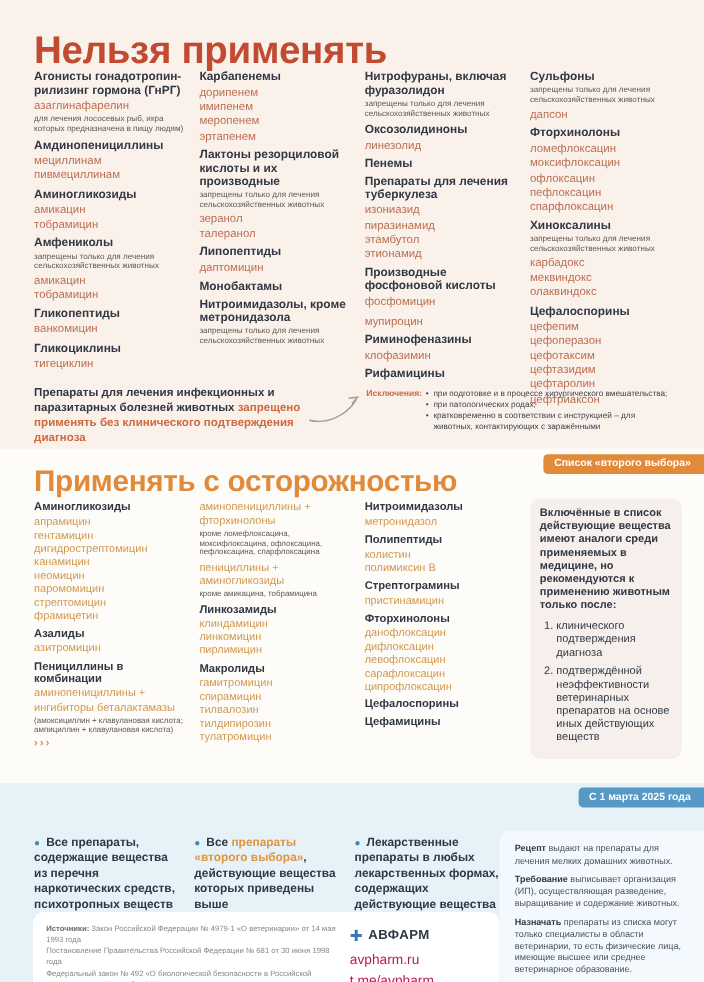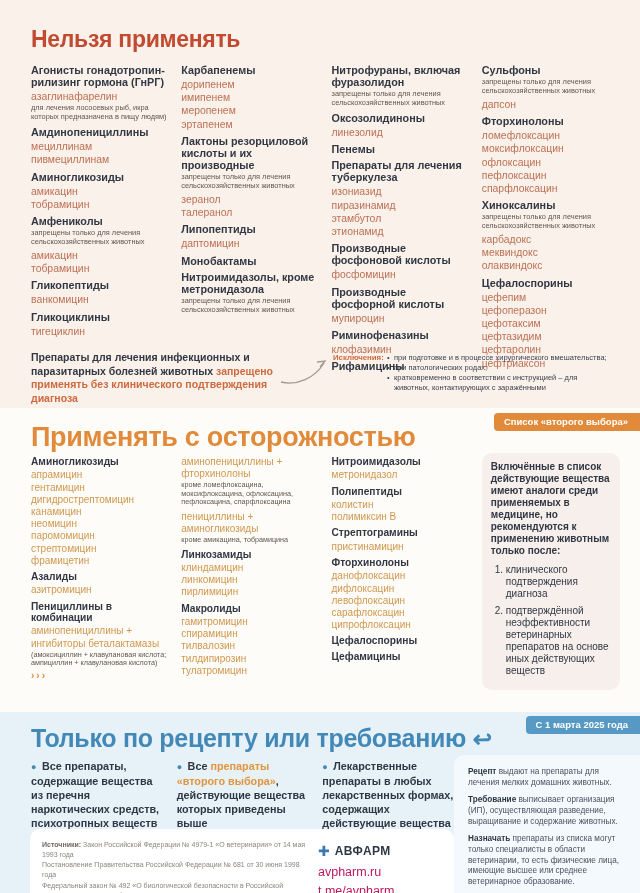--- a/index.html
+++ b/index.html
@@ -8,21 +8,21 @@
     --note:#5e574f; --s1bg:#faf1ea; --s2bg:#fefcf9; --s3bg:#e7f1f8;
   }
   *{box-sizing:border-box}
   html,body{margin:0;padding:0}
   body{width:640px;height:893px;overflow:hidden;font-family:"Liberation Sans",sans-serif;background:#fff}
   section{position:relative;width:640px}
   .s1{height:408px;background:var(--s1bg)}
   .s2{height:304px;background:var(--s2bg)}
   .s3{height:208px;background:var(--s3bg)}
   h1,h2,h3{margin:0;font-weight:700;letter-spacing:-.3px}
-  .t1{position:absolute;left:31px;top:26px;font-size:23px;color:var(--red)}
+  .t1{position:absolute;left:31px;top:26px;font-size:35px;color:var(--red)}
   .t2{position:absolute;left:31px;top:14px;font-size:27px;color:var(--orange)}
   .t3{position:absolute;left:31px;top:12px;font-size:25px;color:var(--blue)}
   .retarrow{font-size:23px;font-weight:700}
   .cols{position:absolute;left:31px;right:20px;display:grid;grid-template-columns:repeat(4,1fr);gap:0 12px}
   .s1 .cols{top:64px}
   .s2 .cols{top:48px}
   .grp{margin-bottom:4px}
   .cat{font-size:10.8px;font-weight:700;line-height:1.12;color:var(--dark);margin-bottom:2px}
   .drug{font-size:10.4px;line-height:1.27;color:var(--ter)}
   .s2 .cat{font-size:10.2px}
@@ -144,21 +144,20 @@
           <div class="drug">изониазид</div>
           <div class="drug">пиразинамид</div>
           <div class="drug">этамбутол</div>
           <div class="drug">этионамид</div>
         </div>
         <div class="grp">
           <div class="cat">Производные фосфоновой кислоты</div>
           <div class="drug">фосфомицин</div>
         </div>
         <div class="grp">
-          <div class="cat">Производные фосфорной кислоты</div>
           <div class="drug">мупироцин</div>
         </div>
         <div class="grp">
           <div class="cat">Риминофеназины</div>
           <div class="drug">клофазимин</div>
         </div>
         <div class="grp">
           <div class="cat">Рифамицины</div>
         </div>
       </div>
@@ -296,21 +295,20 @@
         <ol class="alist">
           <li>клинического подтверждения диагноза</li>
           <li>подтверждённой неэффективности ветеринарных препаратов на основе иных действующих веществ</li>
         </ol>
       </div>
     </div>
 </section>
 
 <section class="s3">
   <div class="badge badge-b">С 1 марта 2025 года</div>
-  <h3 class="t3"><span>Только по рецепту или требованию</span> <span class="retarrow">↩</span></h3>
   <div class="buls" id="s3bullets">
       <div class="bul"><span class="dot">● </span><span class="dark">Все препараты, содержащие вещества из перечня наркотических средств, психотропных веществ и их прекурсоров</span></div>
       <div class="bul"><span class="dot">● </span><span class="dark">Все </span><span class="orange">препараты «второго выбора»</span><span class="dark">, действующие вещества которых приведены выше</span></div>
       <div class="bul"><span class="dot">● </span><span class="dark">Лекарственные препараты в любых лекарственных формах, содержащих действующие вещества </span><span class="blue">на обороте ↩</span></div>
     </div>
   <div class="rightcard">
     <div id="s3notes">
         <p class="note3"><b>Рецепт</b> выдают на препараты для лечения мелких домашних животных.</p>
         <p class="note3"><b>Требование</b> выписывает организация (ИП), осуществляющая разведение, выращивание и содержание животных.</p>
         <p class="note3"><b>Назначать</b> препараты из списка могут только специалисты в области ветеринарии, то есть физические лица, имеющие высшее или среднее ветеринарное образование.</p>

